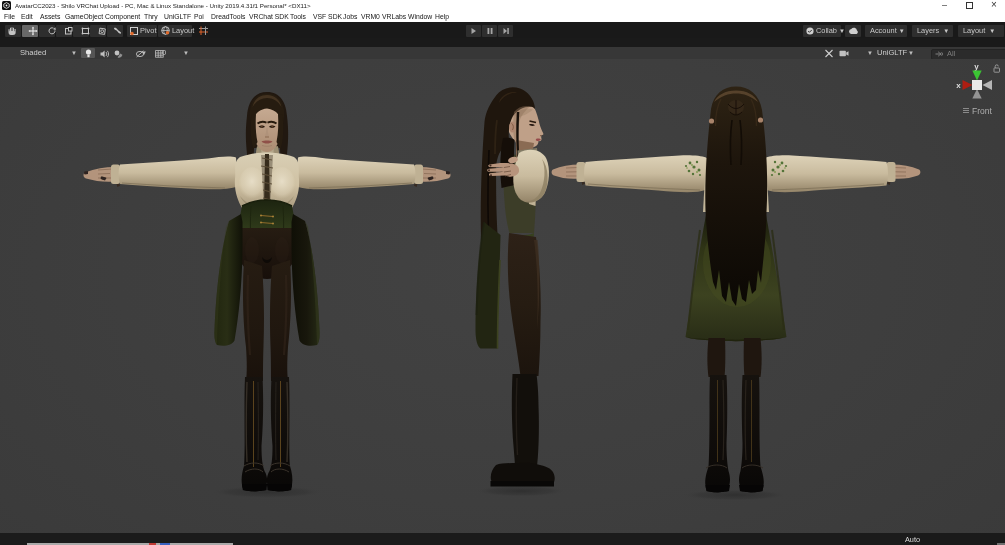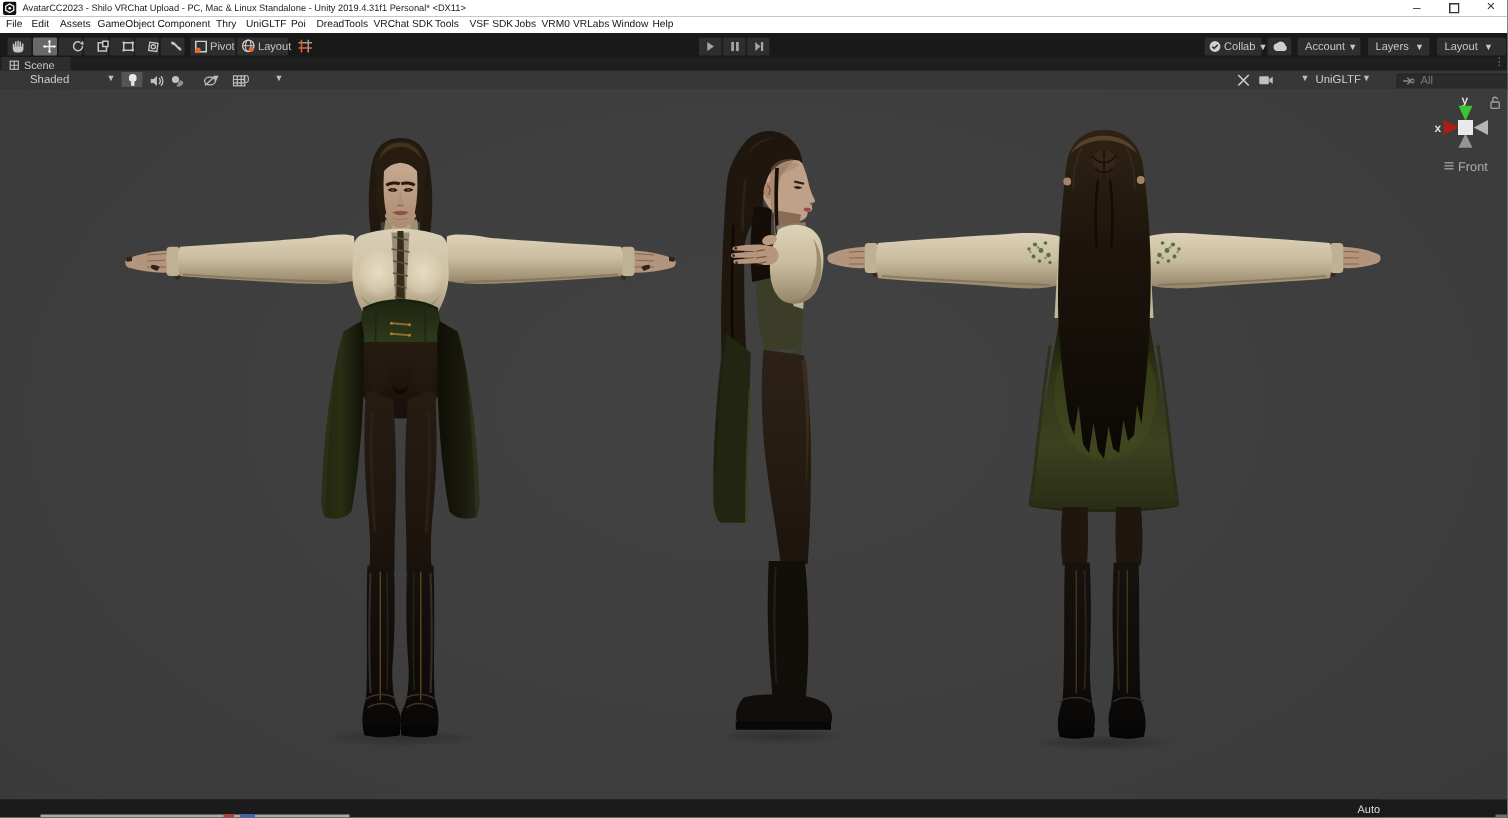--- a/index.html
+++ b/index.html
@@ -166,33 +166,20 @@
       <path d="M3 7 A2.6 2.6 0 0 1 3.3 1.9 A3.2 3.2 0 0 1 9 3.4 A2.1 2.1 0 0 1 8.6 7 Z" fill="#cfcfcf"></path>
     </svg>
     <div class="tbtn" style="left:865px;width:42px"></div>
     <span class="abs tbtxt" style="left:870px;top:3px">Account <span style="font-size:6px">▼</span></span>
     <div class="tbtn" style="left:912px;width:41px"></div>
     <span class="abs tbtxt" style="left:917px;top:3px">Layers &nbsp;<span style="font-size:6px">▼</span></span>
     <div class="tbtn" style="left:958px;width:46px"></div>
     <span class="abs tbtxt" style="left:963px;top:3px">Layout &nbsp;<span style="font-size:6px">▼</span></span>
   </div>
 
-  <div id="tabrow" class="abs">
-    <div id="scenetab" class="abs">
-      <svg class="abs" style="left:5px;top:1.5px" width="7" height="7" viewBox="0 0 7 7">
-        <g stroke="#bdbdbd" stroke-width="0.8" fill="none">
-          <rect x="0.8" y="0.8" width="5.4" height="5.4"></rect>
-          <line x1="0.8" y1="3.5" x2="6.2" y2="3.5"></line>
-          <line x1="3.5" y1="0.8" x2="3.5" y2="6.2"></line>
-        </g>
-      </svg>
-      <span class="abs" style="left:15px;top:0.5px">Scene</span>
-    </div>
-    <span class="abs" style="left:996px;top:-1px;color:#909090;font-size:7px;letter-spacing:0;">⋮</span>
-  </div>
 
   <div id="sbar" class="abs">
     <span class="sbi" style="left:4px">Shaded</span>
     <span class="sbi" style="left:55px;font-size:6px;color:#bdbdbd">▼</span>
     <span class="sbi" style="left:67px;color:#c4c4c4">2D</span>
     <div class="abs" style="left:81px;top:1px;width:14px;height:10px;background:#555555;border-radius:1px"></div>
     <svg class="abs" style="left:85px;top:2px" width="7" height="9" viewBox="0 0 7 9">
       <circle cx="3.5" cy="3" r="2.6" fill="#e8e8e8"></circle>
       <rect x="2.4" y="5.6" width="2.2" height="2.6" fill="#e8e8e8"></rect>
     </svg>

